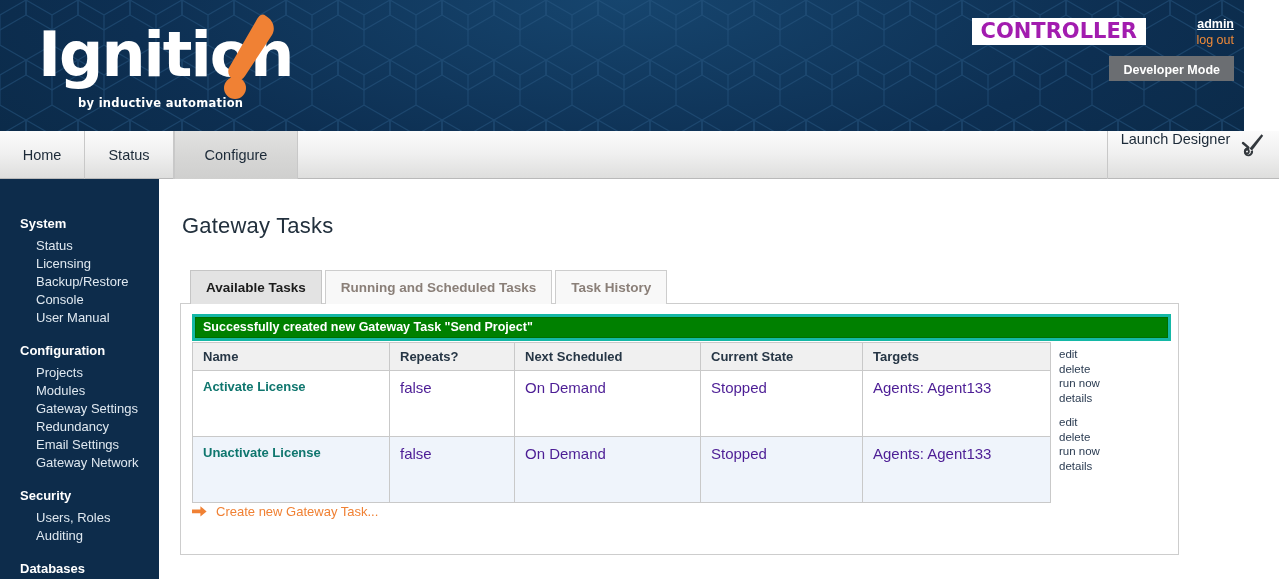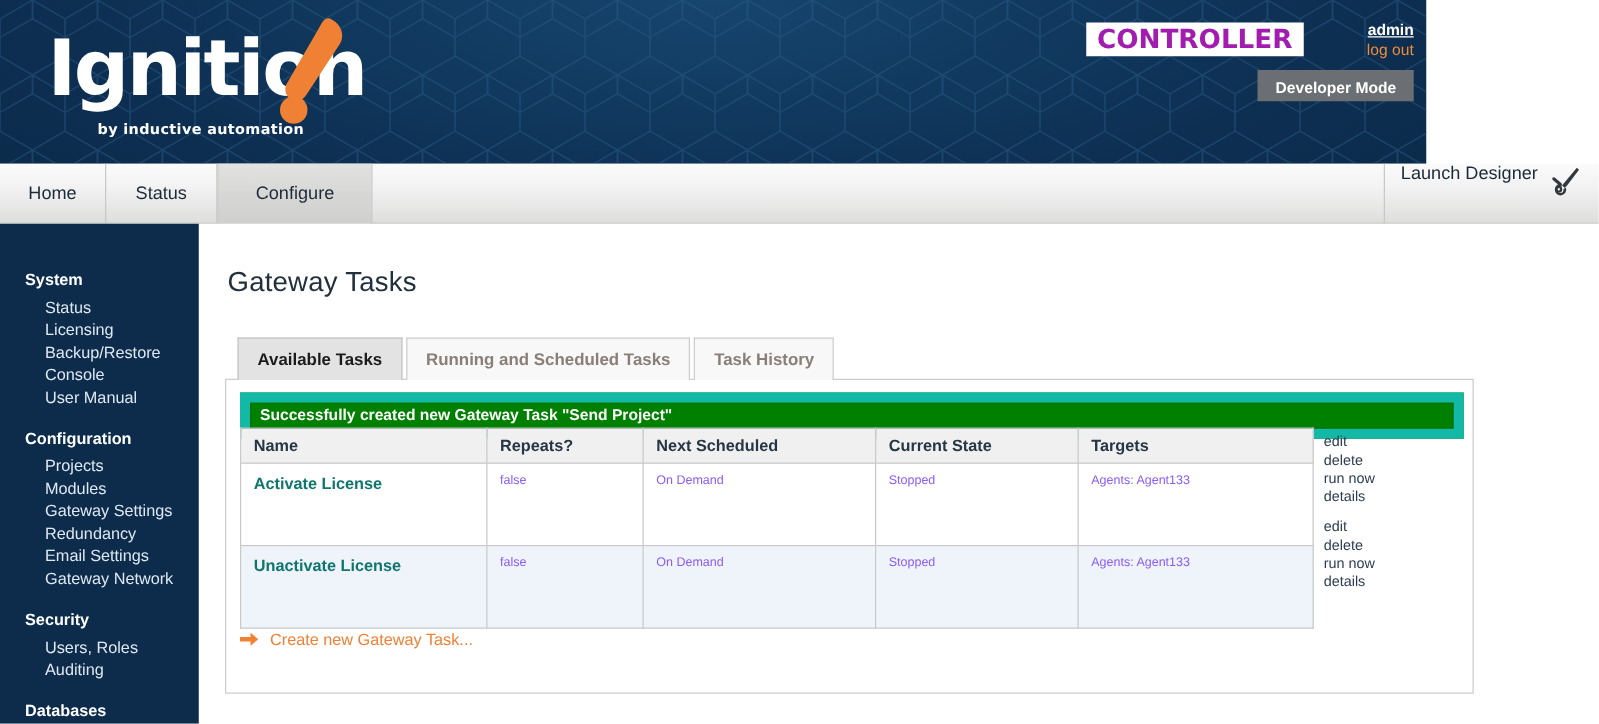--- a/index.html
+++ b/index.html
@@ -7,21 +7,21 @@
     margin: 0; padding: 0;
     width: 1279px; height: 579px;
     overflow: hidden;
     background: #ffffff;
     font-family: "Liberation Sans", sans-serif;
   }
 
   
   .header {
     position: relative;
-    width: 1141px; height: 131px;
+    width: 1244px; height: 131px;
     background:
       radial-gradient(ellipse 900px 300px at 50% 0%, #16456e 0%, #0d2f52 55%, #0a2844 100%);
     overflow: hidden;
   }
   .hexpattern {
     position: absolute; inset: 0;
     opacity: 0.5;
   }
   .logo-wrap {
     position: absolute; left: 38px; top: 8px;
@@ -209,21 +209,21 @@
     height: 252px;
     border: 1px solid #cdcdcd;
     background: #ffffff;
   }
 
   .alert-banner {
     position: absolute;
     left: 11px; top: 10px;
     width: 979px;
     background: #008000;
-    border: 8px solid #14b8a6;
+    border: 3px solid #14b8a6;
     box-shadow: inset 0 0 0 1px #006f00;
     color: #ffffff;
     font-size: 12.5px;
     font-weight: bold;
     padding: 3px 0 4px 8px;
     line-height: 14px;
   }
 
   .tasks-table {
     position: absolute;
@@ -237,22 +237,22 @@
     border: 1px solid #c9c9c9;
     text-align: left;
     font-size: 13px;
     font-weight: bold;
     color: #263645;
     padding: 6px 0 6px 10px;
     height: 24px;
   }
   .tasks-table td {
     border: 1px solid #c9c9c9;
-    font-size: 10px;
-    color: #8b5cf6;
+    font-size: 15px;
+    color: #4c1d95;
     padding: 8px 0 8px 10px;
     vertical-align: top;
     height: 66px;
   }
   .tasks-table td.name-cell {
     font-weight: bold;
     color: #0f766e;
     font-size: 13px;
   }
   .tasks-table tr.alt td { background: #eff4fb; }

